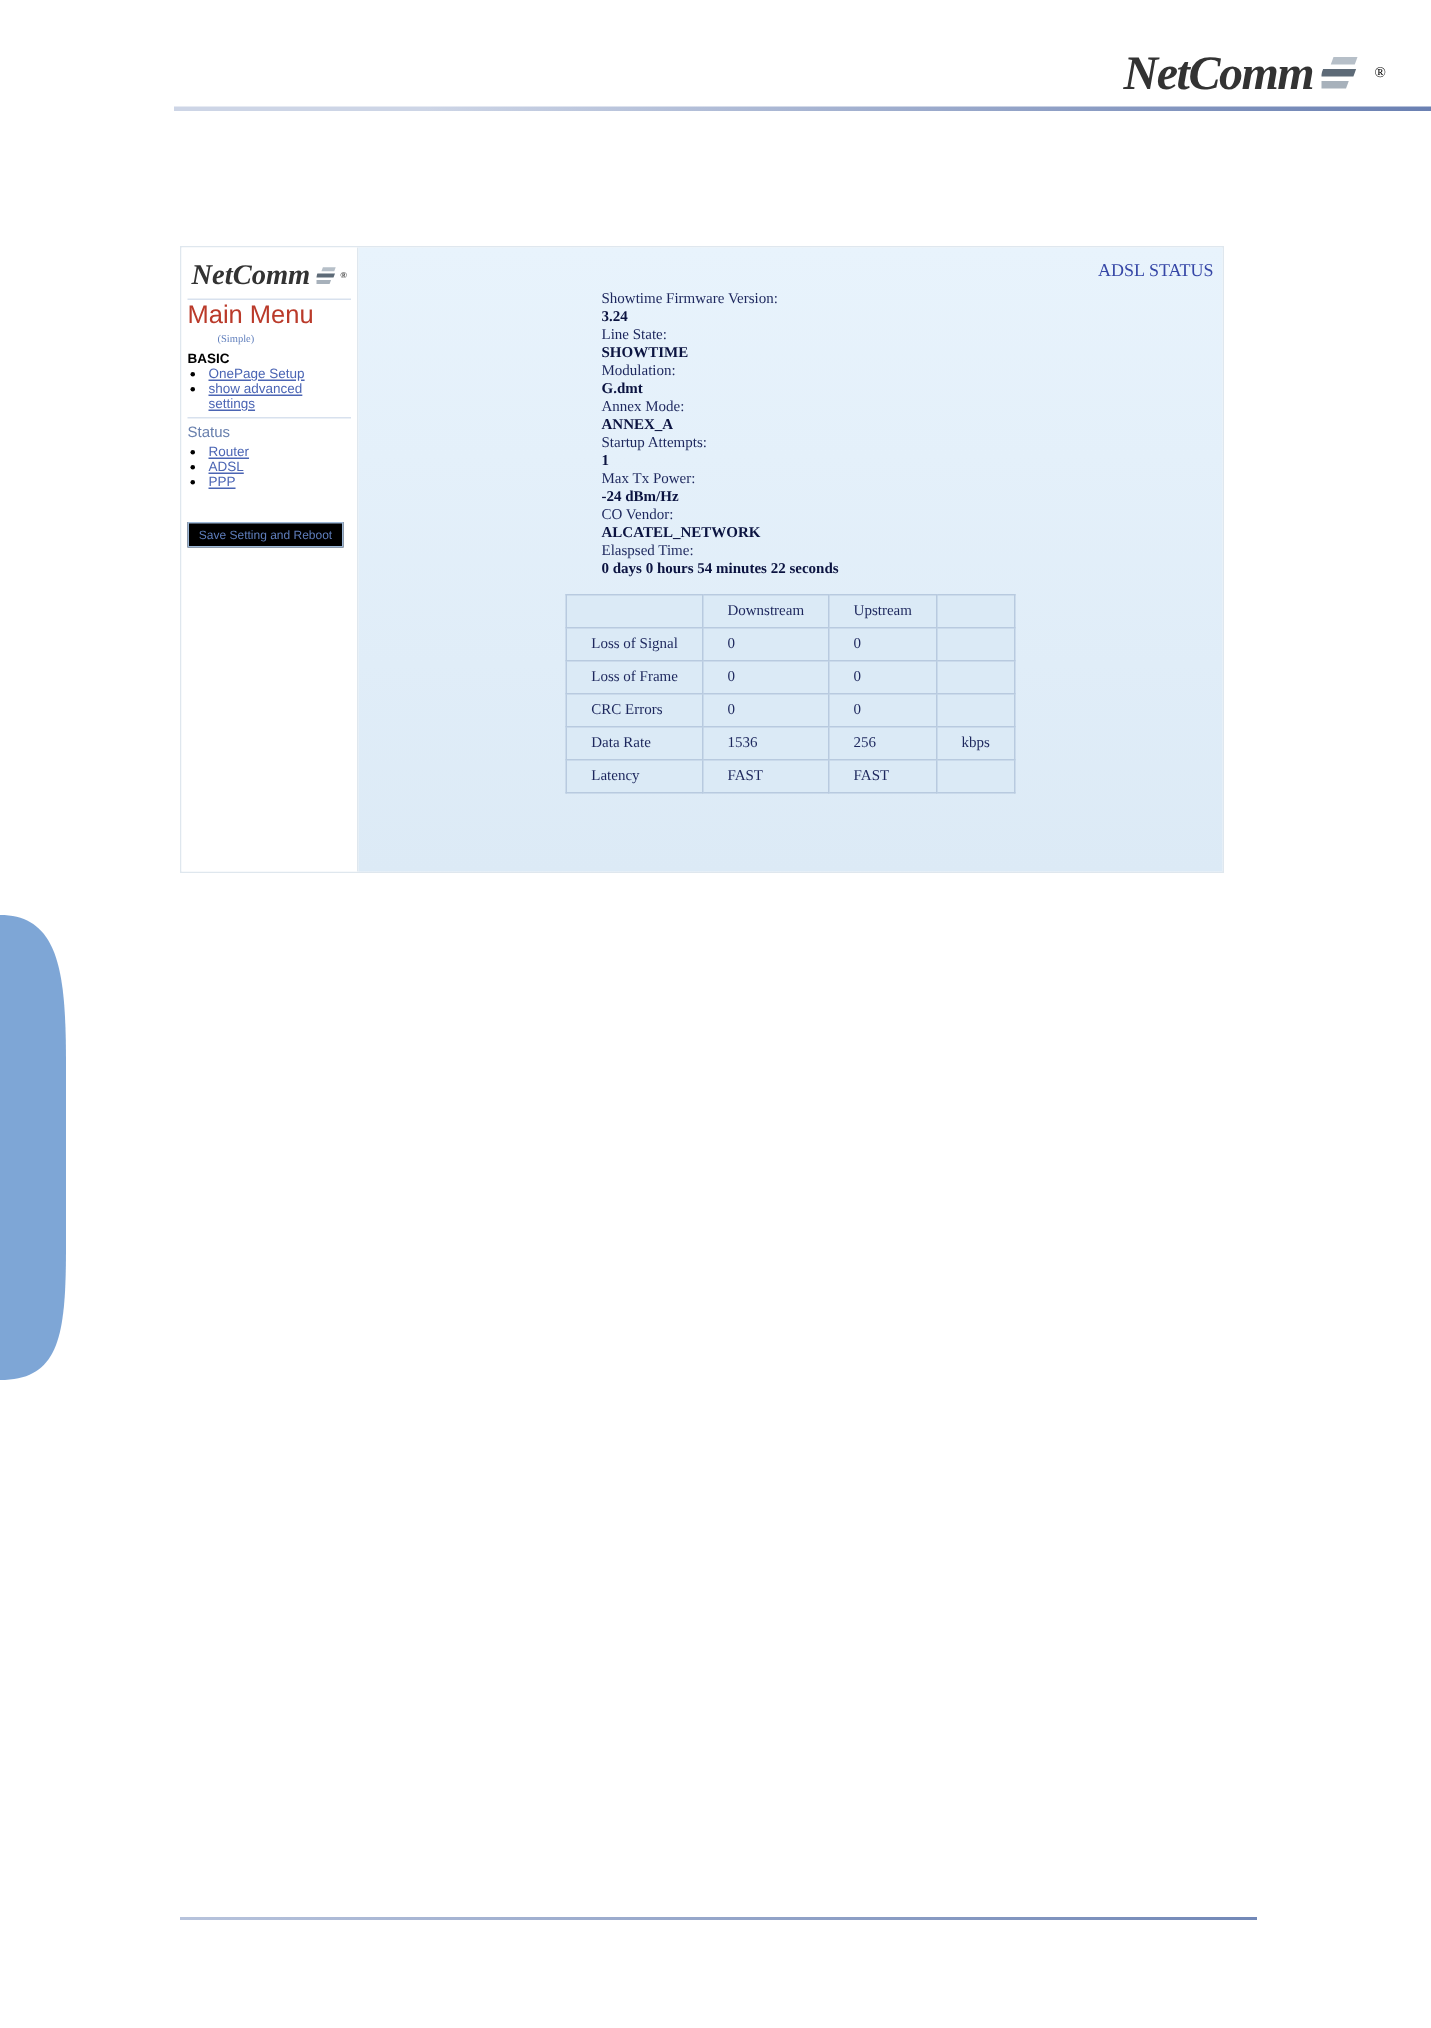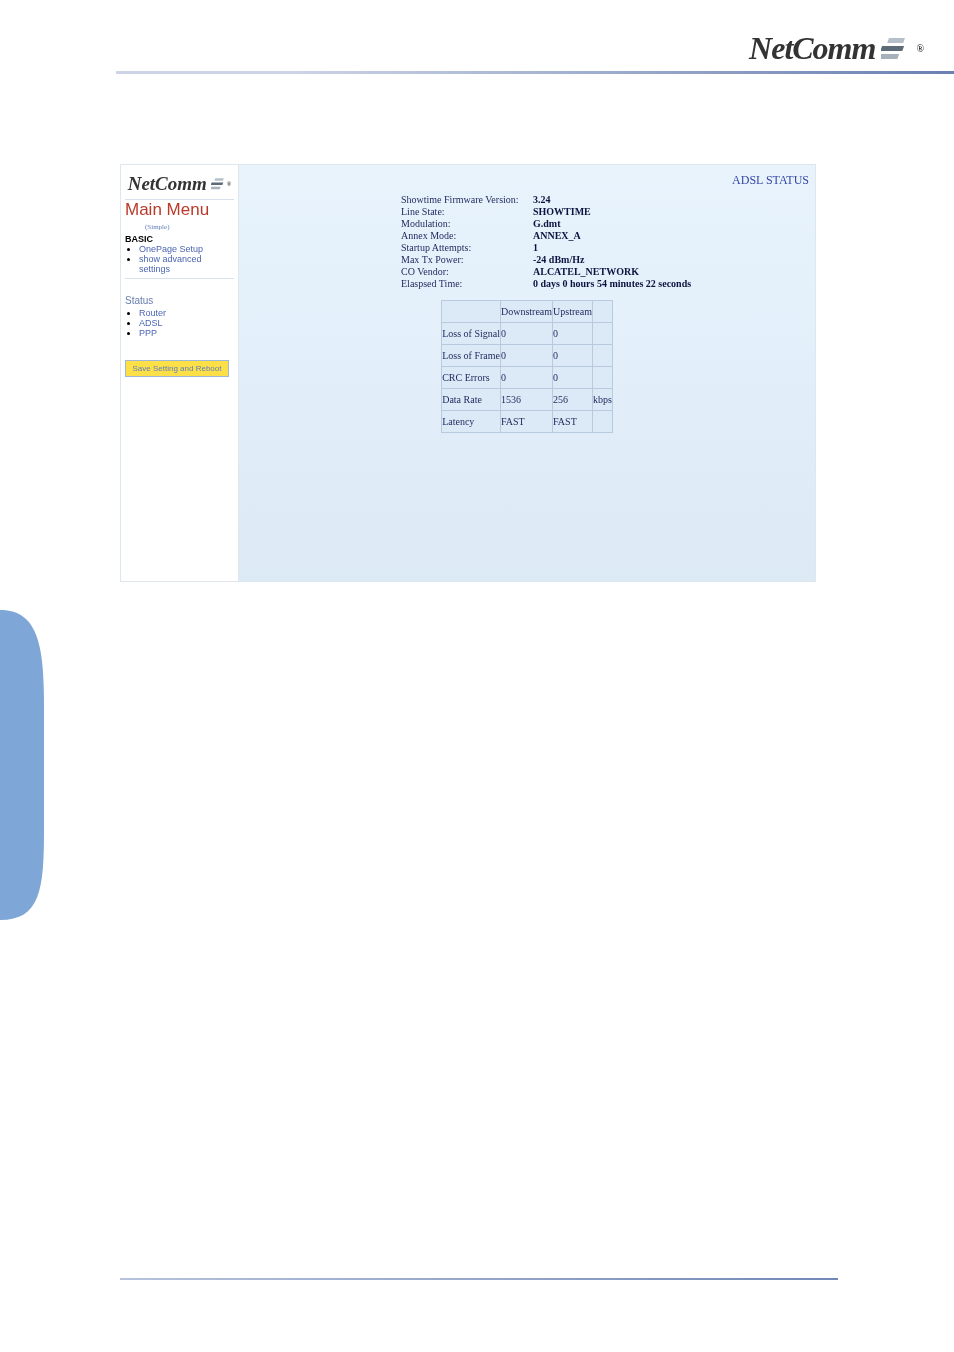--- a/index.html
+++ b/index.html
@@ -108,33 +108,34 @@
     ul.menu-list {
       list-style: disc;
       margin-left: 14px;
       font-family: Arial, sans-serif;
       font-size: 9px;
       color: #000;
     }
     ul.menu-list li { margin: 0; padding: 0; }
     ul.menu-list a {
       color: #4b65b4;
+      text-decoration: underline;
       cursor: pointer;
     }
     .status-label {
       font-family: Arial, sans-serif;
       font-size: 10px;
       color: #6980ae;
-      padding: 16px 0 2px 0;
+      padding: 4px 0 2px 0;
       border-top: 1px solid #d8e1ee;
       margin-top: 4px;
     }
     .save-btn {
       border: 1px solid #9db8d8;
-      background: #fde047;
+      background: #000000;
       color: #5f7ebc;
       font-family: Arial, sans-serif;
       font-size: 8px;
       padding: 3px 4px;
       width: 104px;
       margin-top: 22px;
       cursor: pointer;
       text-align: center;
     }
     .main-pane {
@@ -150,32 +151,32 @@
       color: #3546a6;
       margin-bottom: 6px;
       margin-top: 2px;
     }
     .kv-block {
       margin-left: 156px;
       font-family: "Times New Roman", serif;
       font-size: 10px;
       color: #1d275d;
     }
-    .kv-line { display: flex; line-height: 1.2; }
+    .kv-line { display: flex; line-height: 1.2; flex-direction: column; }
     .kv-label { width: 132px; }
     .kv-value { font-weight: bold; color: #0b1340; }
     .tbl {
       margin: 10px auto 0 auto;
       border-collapse: collapse;
       font-family: "Times New Roman", serif;
       font-size: 10px;
     }
     .tbl th, .tbl td {
       border: 1px solid #b8cadf;
-      padding: 5px 0;
+      padding: 5px 16px;
       background: #dbeaf6;
       font-weight: normal;
       text-align: left;
       color: #1d275d;
     }
     .tbl th { font-weight: normal; }
     .sidebar-curve {
       position: absolute;
       top: 590px;
       left: 0;

